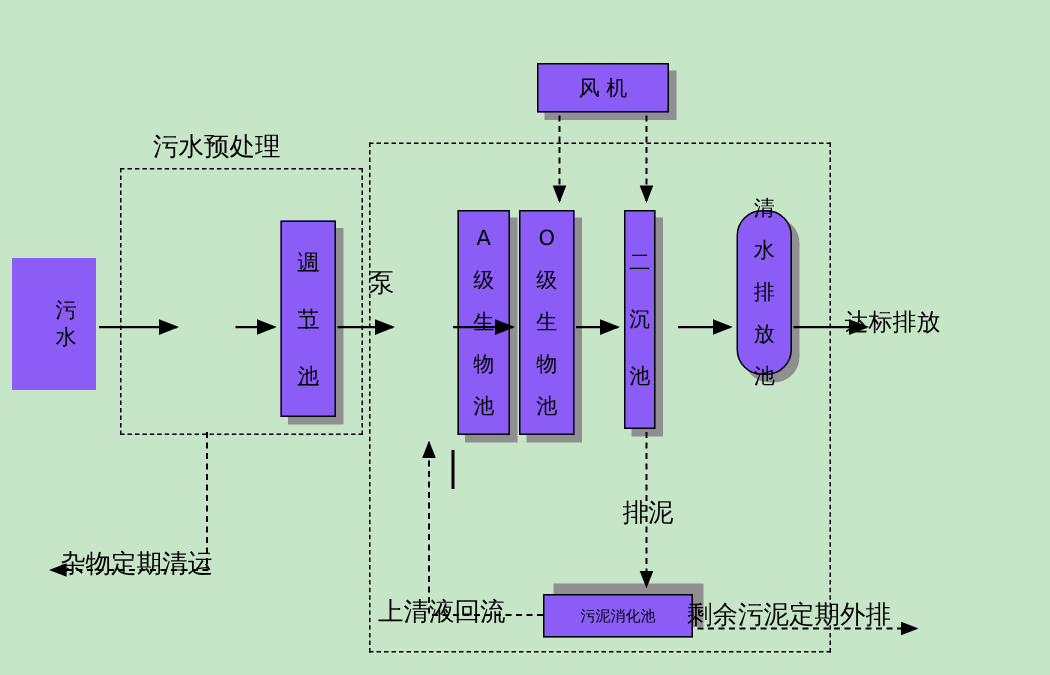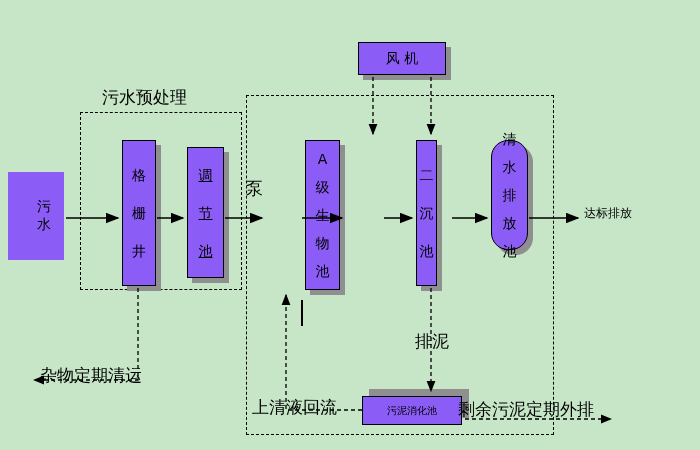--- a/index.html
+++ b/index.html
@@ -60,50 +60,50 @@
   <div class="dashed-rect" style="left:246px; top:95px; width:308px; height:340px;"></div>
 
   <div class="box noborder" style="left:8px; top:172px; width:56px; height:88px;padding-left:29px;">
     <span>污水</span>
   </div>
 
   <div class="box shadow" style="left:358px; top:42px; width:88px; height:33px;">
     <span>风  机</span>
   </div>
 
-  <div class="box shadow vbox v3" style="left:122px; top:140px; width:34px; height:146px;">
-    <span>格栅井</span>
-  </div>
 
   <div class="box shadow vbox v3" style="left:187px; top:147px; width:37px; height:131px;text-decoration:underline;">
     <span>调节池</span>
   </div>
 
   <div class="box shadow vbox v5" style="left:266px; top:140px; width:35px; height:150px;margin-left:39px;">
     <span>A级生物池</span>
   </div>
 
+  <div class="box shadow vbox v5" style="left:346px; top:140px; width:37px; height:150px;">
+    <span>O级生物池</span>
+  </div>
 
   <div class="box shadow vbox v3" style="left:416px; top:140px; width:21px; height:146px;">
     <span>二沉池</span>
   </div>
 
   <div class="box shadow vbox v5" style="left:491px; top:140px; width:37px; height:110px;border-radius:17px;">
     <span>清水排放池</span>
   </div>
 
   <div class="box shadow-up" style="left:362px; top:396px; width:100px; height:29px; font-size:10px;">
     <span>污泥消化池</span>
   </div>
 
   <div class="lbl" style="left:102px; top:86px;">污水预处理</div>
 
   <div class="lbl" style="left:246px; top:177px;">泵</div>
 
-  <div class="lbl" style="left:584px; top:205px; font-size:12px;">达标排放</div>
+  <div class="lbl" style="left:563px; top:205px; font-size:16px;">达标排放</div>
 
   <div class="lbl" style="left:415px; top:330px;">排泥</div>
 
   <div class="lbl" style="left:252px; top:396px;">上清液回流</div>
 
   <div class="lbl" style="left:458px; top:398px;">剩余污泥定期外排</div>
 
   <div class="lbl" style="left:40px; top:364px;">杂物定期清运</div>
 
   <svg class="overlay">

